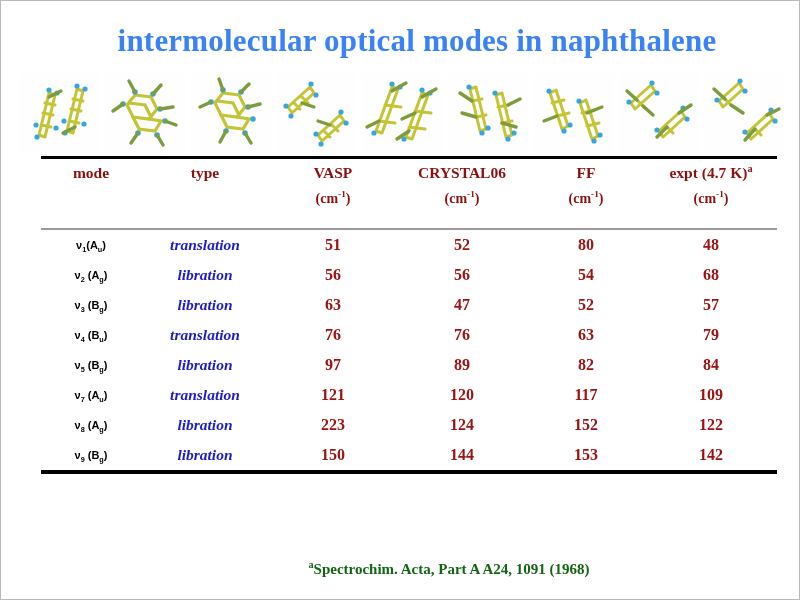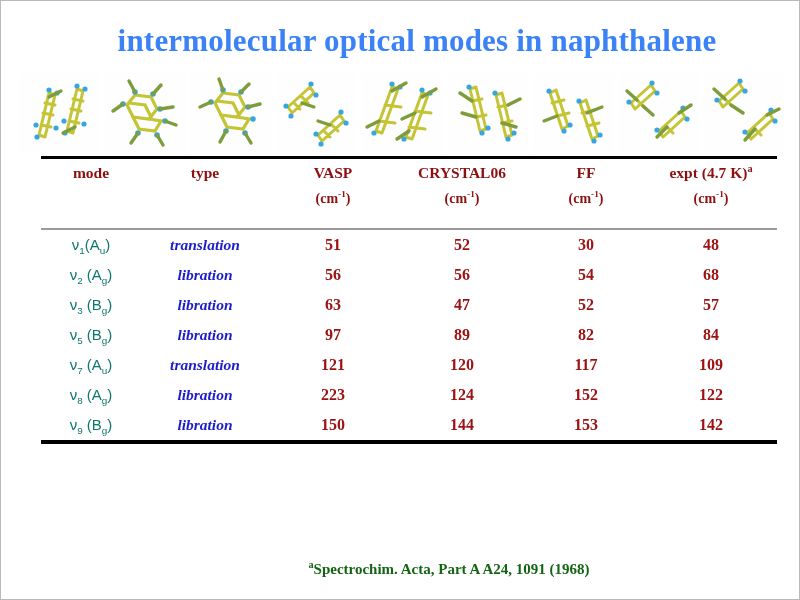--- a/index.html
+++ b/index.html
@@ -112,23 +112,23 @@
 
   table.modes td {
     padding: 0;
     height: 30px;
     line-height: 30px;
     text-align: center;
     vertical-align: middle;
   }
   td.mode-cell {
     font-family: "Liberation Sans", "DejaVu Sans", sans-serif;
-    font-weight: normal;
-    font-size: 15px;
-    color: #0f766e;
+    font-weight: bold;
+    font-size: 11px;
+    color: #000000;
     text-align: center;
   }
   td.mode-cell .nu { font-style: normal; }
   td.type-cell {
     font-family: "Liberation Serif", "DejaVu Serif", serif;
     font-style: italic;
     font-weight: bold;
     font-size: 15.5px;
     color: #1c1ccc;
   }
@@ -424,40 +424,48 @@
         <col class="c-cry">
           <col class="c-ff">
           <col class="c-expt">
       </colgroup>
       <tbody id="rows-body">
           <tr>
             <td class="mode-cell"><span class="nu">ν</span><sub>1</sub><span>(A<sub>u</sub>)</span></td>
             <td class="type-cell">translation</td>
             <td class="num-cell">51</td>
             <td class="num-cell">52</td>
-            <td class="num-cell">30</td>
+            <td class="num-cell">80</td>
             <td class="num-cell">48</td>
           </tr>
           <tr>
             <td class="mode-cell"><span class="nu">ν</span><sub>2</sub><span> (A<sub>g</sub>)</span></td>
             <td class="type-cell">libration</td>
             <td class="num-cell">56</td>
             <td class="num-cell">56</td>
             <td class="num-cell">54</td>
             <td class="num-cell">68</td>
           </tr>
           <tr>
             <td class="mode-cell"><span class="nu">ν</span><sub>3</sub><span> (B<sub>g</sub>)</span></td>
             <td class="type-cell">libration</td>
             <td class="num-cell">63</td>
             <td class="num-cell">47</td>
             <td class="num-cell">52</td>
             <td class="num-cell">57</td>
           </tr>
           <tr>
+            <td class="mode-cell"><span class="nu">ν</span><sub>4</sub><span> (B<sub>u</sub>)</span></td>
+            <td class="type-cell">translation</td>
+            <td class="num-cell">76</td>
+            <td class="num-cell">76</td>
+            <td class="num-cell">63</td>
+            <td class="num-cell">79</td>
+          </tr>
+          <tr>
             <td class="mode-cell"><span class="nu">ν</span><sub>5</sub><span> (B<sub>g</sub>)</span></td>
             <td class="type-cell">libration</td>
             <td class="num-cell">97</td>
             <td class="num-cell">89</td>
             <td class="num-cell">82</td>
             <td class="num-cell">84</td>
           </tr>
           <tr>
             <td class="mode-cell"><span class="nu">ν</span><sub>7</sub><span> (A<sub>u</sub>)</span></td>
             <td class="type-cell">translation</td>

